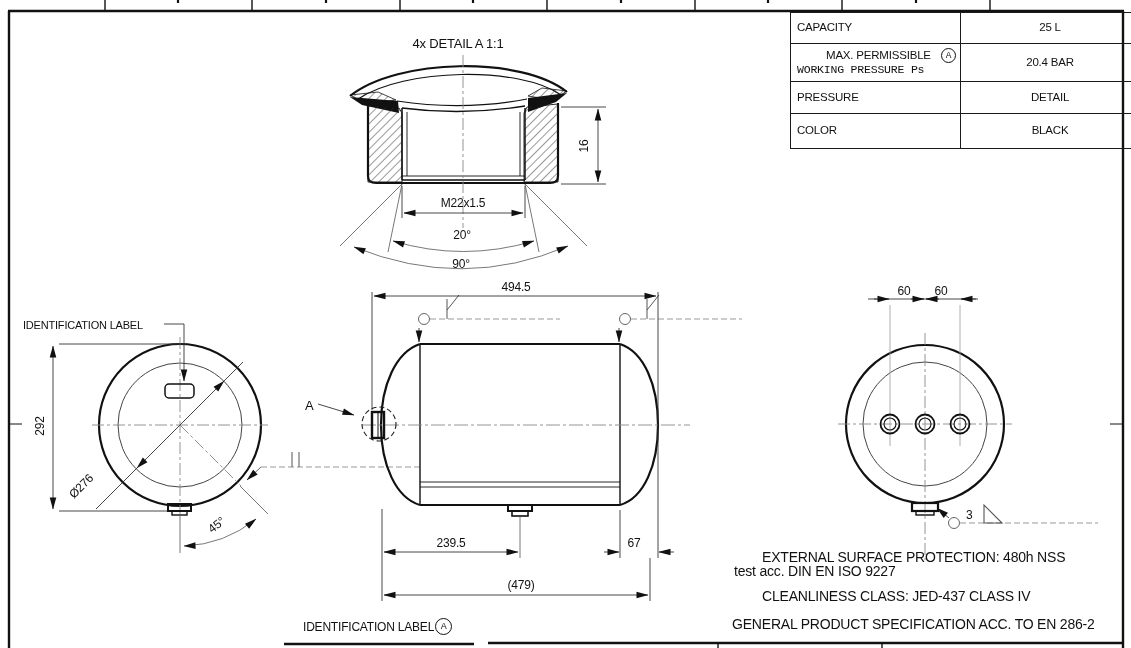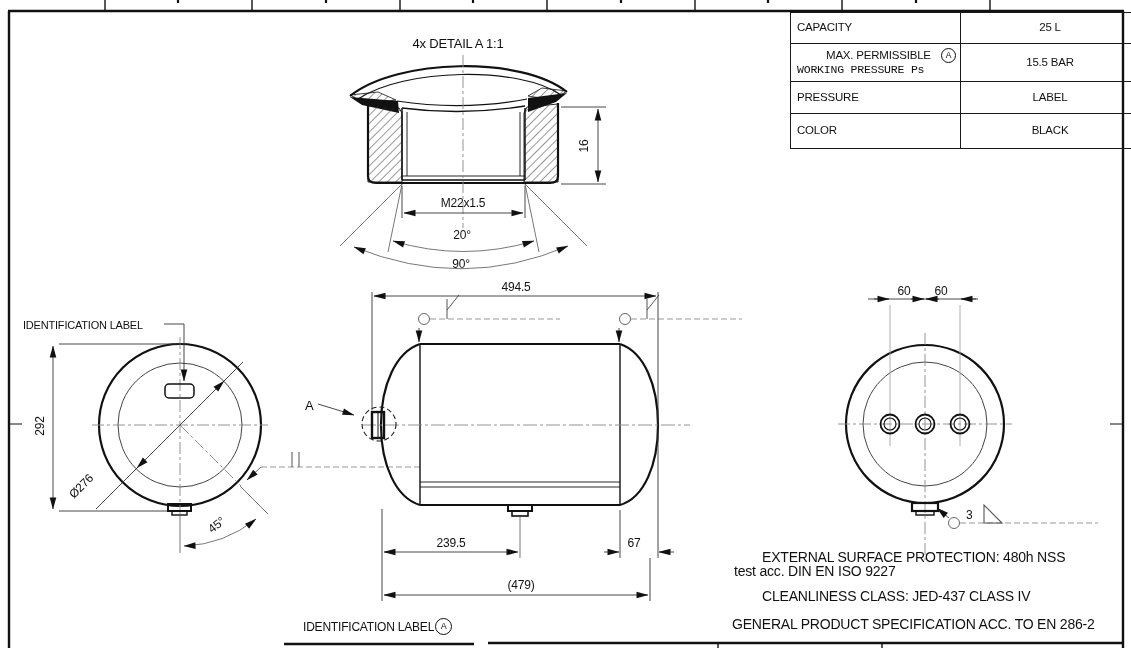--- a/index.html
+++ b/index.html
@@ -265,25 +265,25 @@
       <tr style="height:31px;">
         <td style="width:163px;"><span>CAPACITY</span></td>
         <td class="val"><span>25 L</span></td>
       </tr>
       <tr style="height:38px;">
         <td class="cell-rel">
           <span style="display:block;padding-left:29px;">MAX. PERMISSIBLE</span>
           <span style="display:block;font-family:Liberation Mono, monospace;">WORKING PRESSURE Ps</span>
           <span class="circ">A</span>
         </td>
-        <td class="val"><span>15.5 BAR</span></td>
+        <td class="val"><span>20.4 BAR</span></td>
       </tr>
       <tr style="height:32px;">
         <td><span>PRESSURE</span></td>
-        <td class="val"><span>LABEL</span></td>
+        <td class="val"><span>DETAIL</span></td>
       </tr>
       <tr style="height:35px;">
         <td><span>COLOR</span></td>
         <td class="val"><span>BLACK</span></td>
       </tr>
     </tbody>
   </table>
 
   <div class="note" style="left:762px;top:549px;">EXTERNAL SURFACE PROTECTION: 480h NSS</div>
   <div class="note" style="left:734px;top:563px;">test acc. DIN EN ISO 9227</div>

